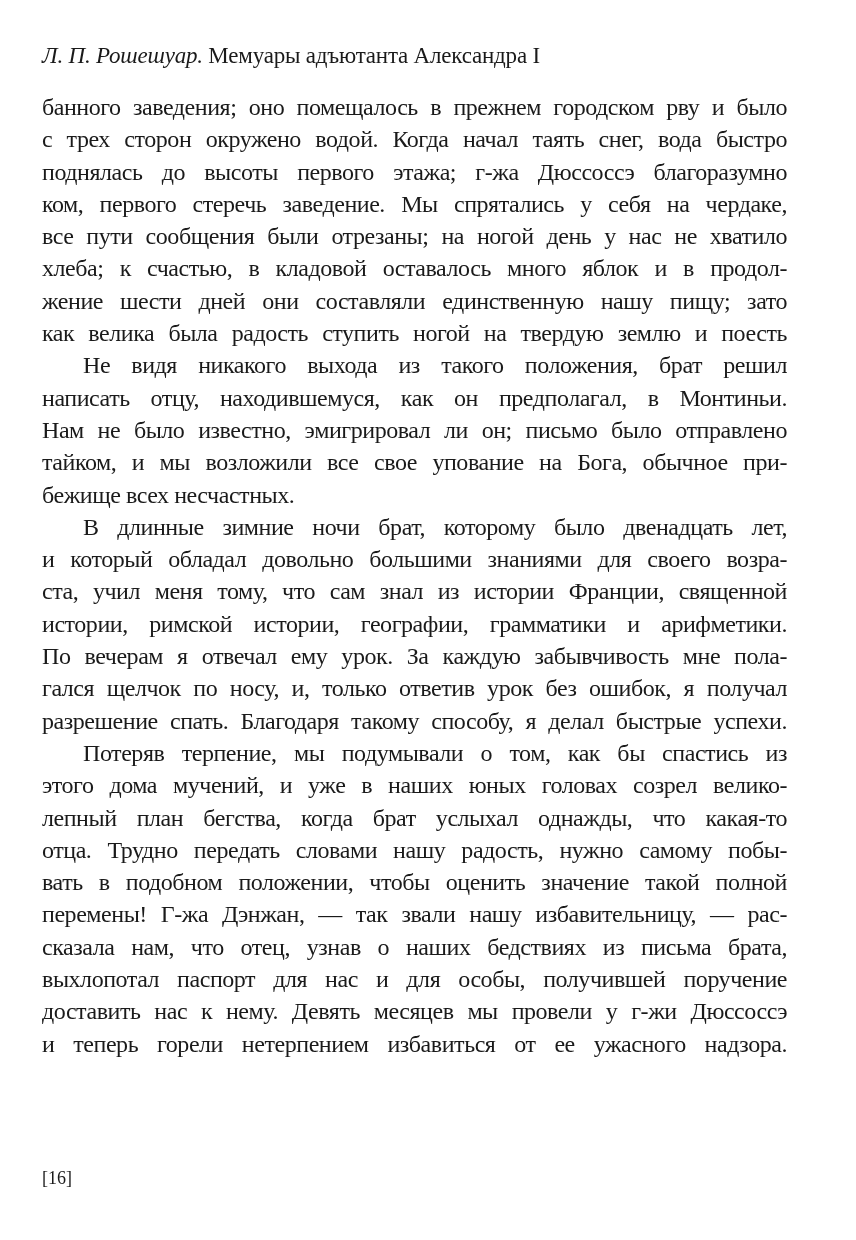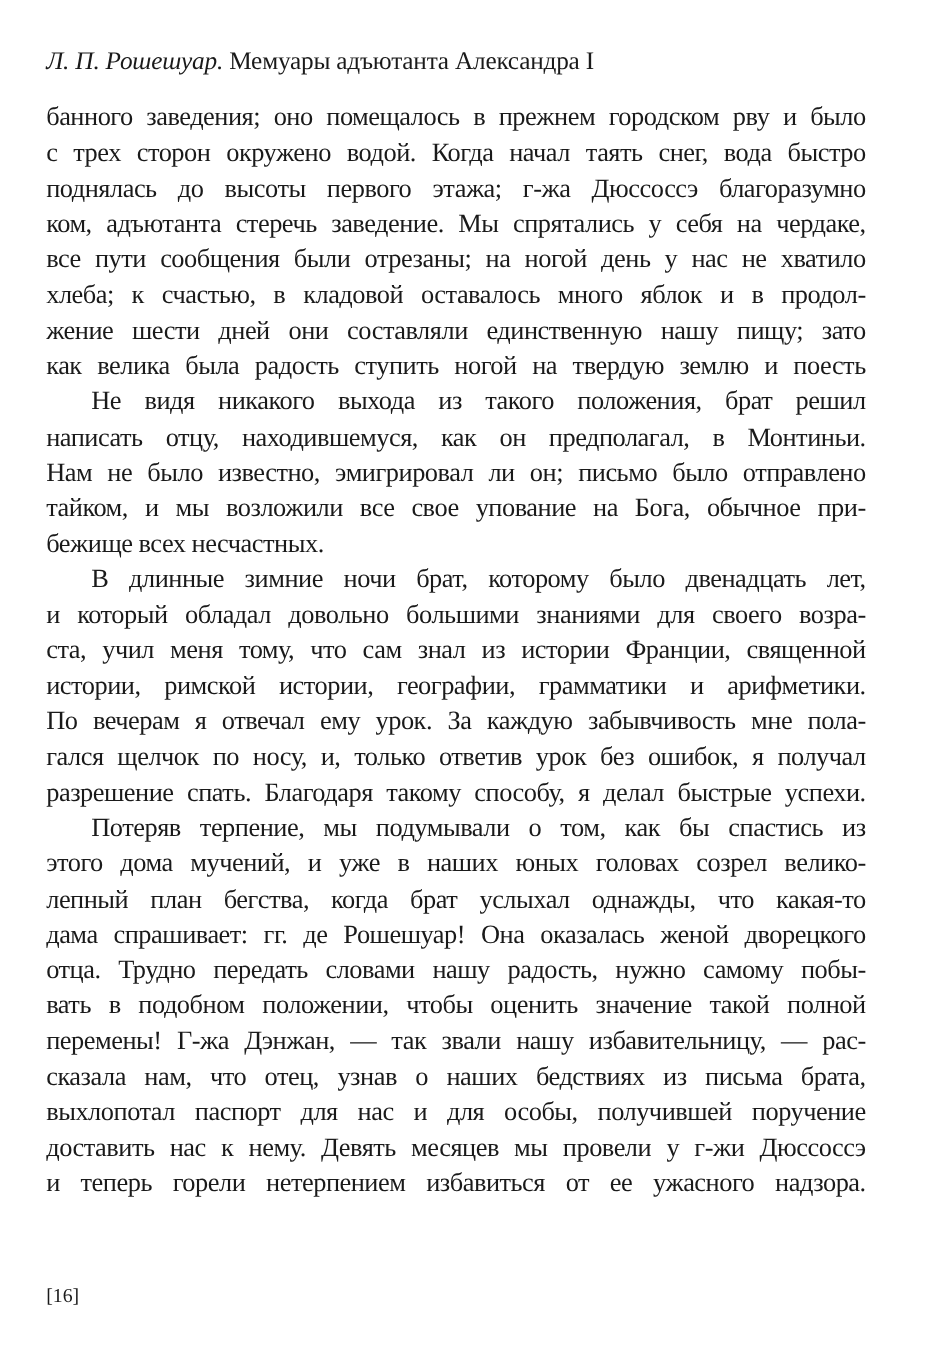--- a/index.html
+++ b/index.html
@@ -61,21 +61,21 @@
 <div class="running-head">
   <span class="author">Л. П. Рошешуар.</span><span class="title"> Мемуары адъютанта Александра I</span>
 </div>
 
 <div class="body-text">
 
   <div>
     <span class="line">банного заведения; оно помещалось в прежнем городском рву и было</span>
     <span class="line">с трех сторон окружено водой. Когда начал таять снег, вода быстро</span>
     <span class="line">поднялась до высоты первого этажа; г-жа Дюссоссэ благоразумно</span>
-    <span class="line">ком, адъютанта стеречь заведение. Мы спрятались у себя на чердаке,</span>
+    <span class="line">ком, первого стеречь заведение. Мы спрятались у себя на чердаке,</span>
     <span class="line">все пути сообщения были отрезаны; на ногой день у нас не хватило</span>
     <span class="line">хлеба; к счастью, в кладовой оставалось много яблок и в продол-</span>
     <span class="line">жение шести дней они составляли единственную нашу пищу; зато</span>
     <span class="line">как велика была радость ступить ногой на твердую землю и поесть</span>
   </div>
 
   <div>
     <span class="line indent">Не видя никакого выхода из такого положения, брат решил</span>
     <span class="line">написать отцу, находившемуся, как он предполагал, в Монтиньи.</span>
     <span class="line">Нам не было известно, эмигрировал ли он; письмо было отправлено</span>
@@ -90,21 +90,20 @@
     <span class="line">истории, римской истории, географии, грамматики и арифметики.</span>
     <span class="line">По вечерам я отвечал ему урок. За каждую забывчивость мне пола-</span>
     <span class="line">гался щелчок по носу, и, только ответив урок без ошибок, я получал</span>
     <span class="line">разрешение спать. Благодаря такому способу, я делал быстрые успехи.</span>
   </div>
 
   <div>
     <span class="line indent">Потеряв терпение, мы подумывали о том, как бы спастись из</span>
     <span class="line">этого дома мучений, и уже в наших юных головах созрел велико-</span>
     <span class="line">лепный план бегства, когда брат услыхал однажды, что какая-то</span>
-    <span class="line">дама спрашивает: гг. де Рошешуар! Она оказалась женой дворецкого</span>
     <span class="line">отца. Трудно передать словами нашу радость, нужно самому побы-</span>
     <span class="line">вать в подобном положении, чтобы оценить значение такой полной</span>
     <span class="line">перемены! Г-жа Дэнжан, — так звали нашу избавительницу, — рас-</span>
     <span class="line">сказала нам, что отец, узнав о наших бедствиях из письма брата,</span>
     <span class="line">выхлопотал паспорт для нас и для особы, получившей поручение</span>
     <span class="line">доставить нас к нему. Девять месяцев мы провели у г-жи Дюссоссэ</span>
     <span class="line">и теперь горели нетерпением избавиться от ее ужасного надзора.</span>
   </div>
 </div>
 

